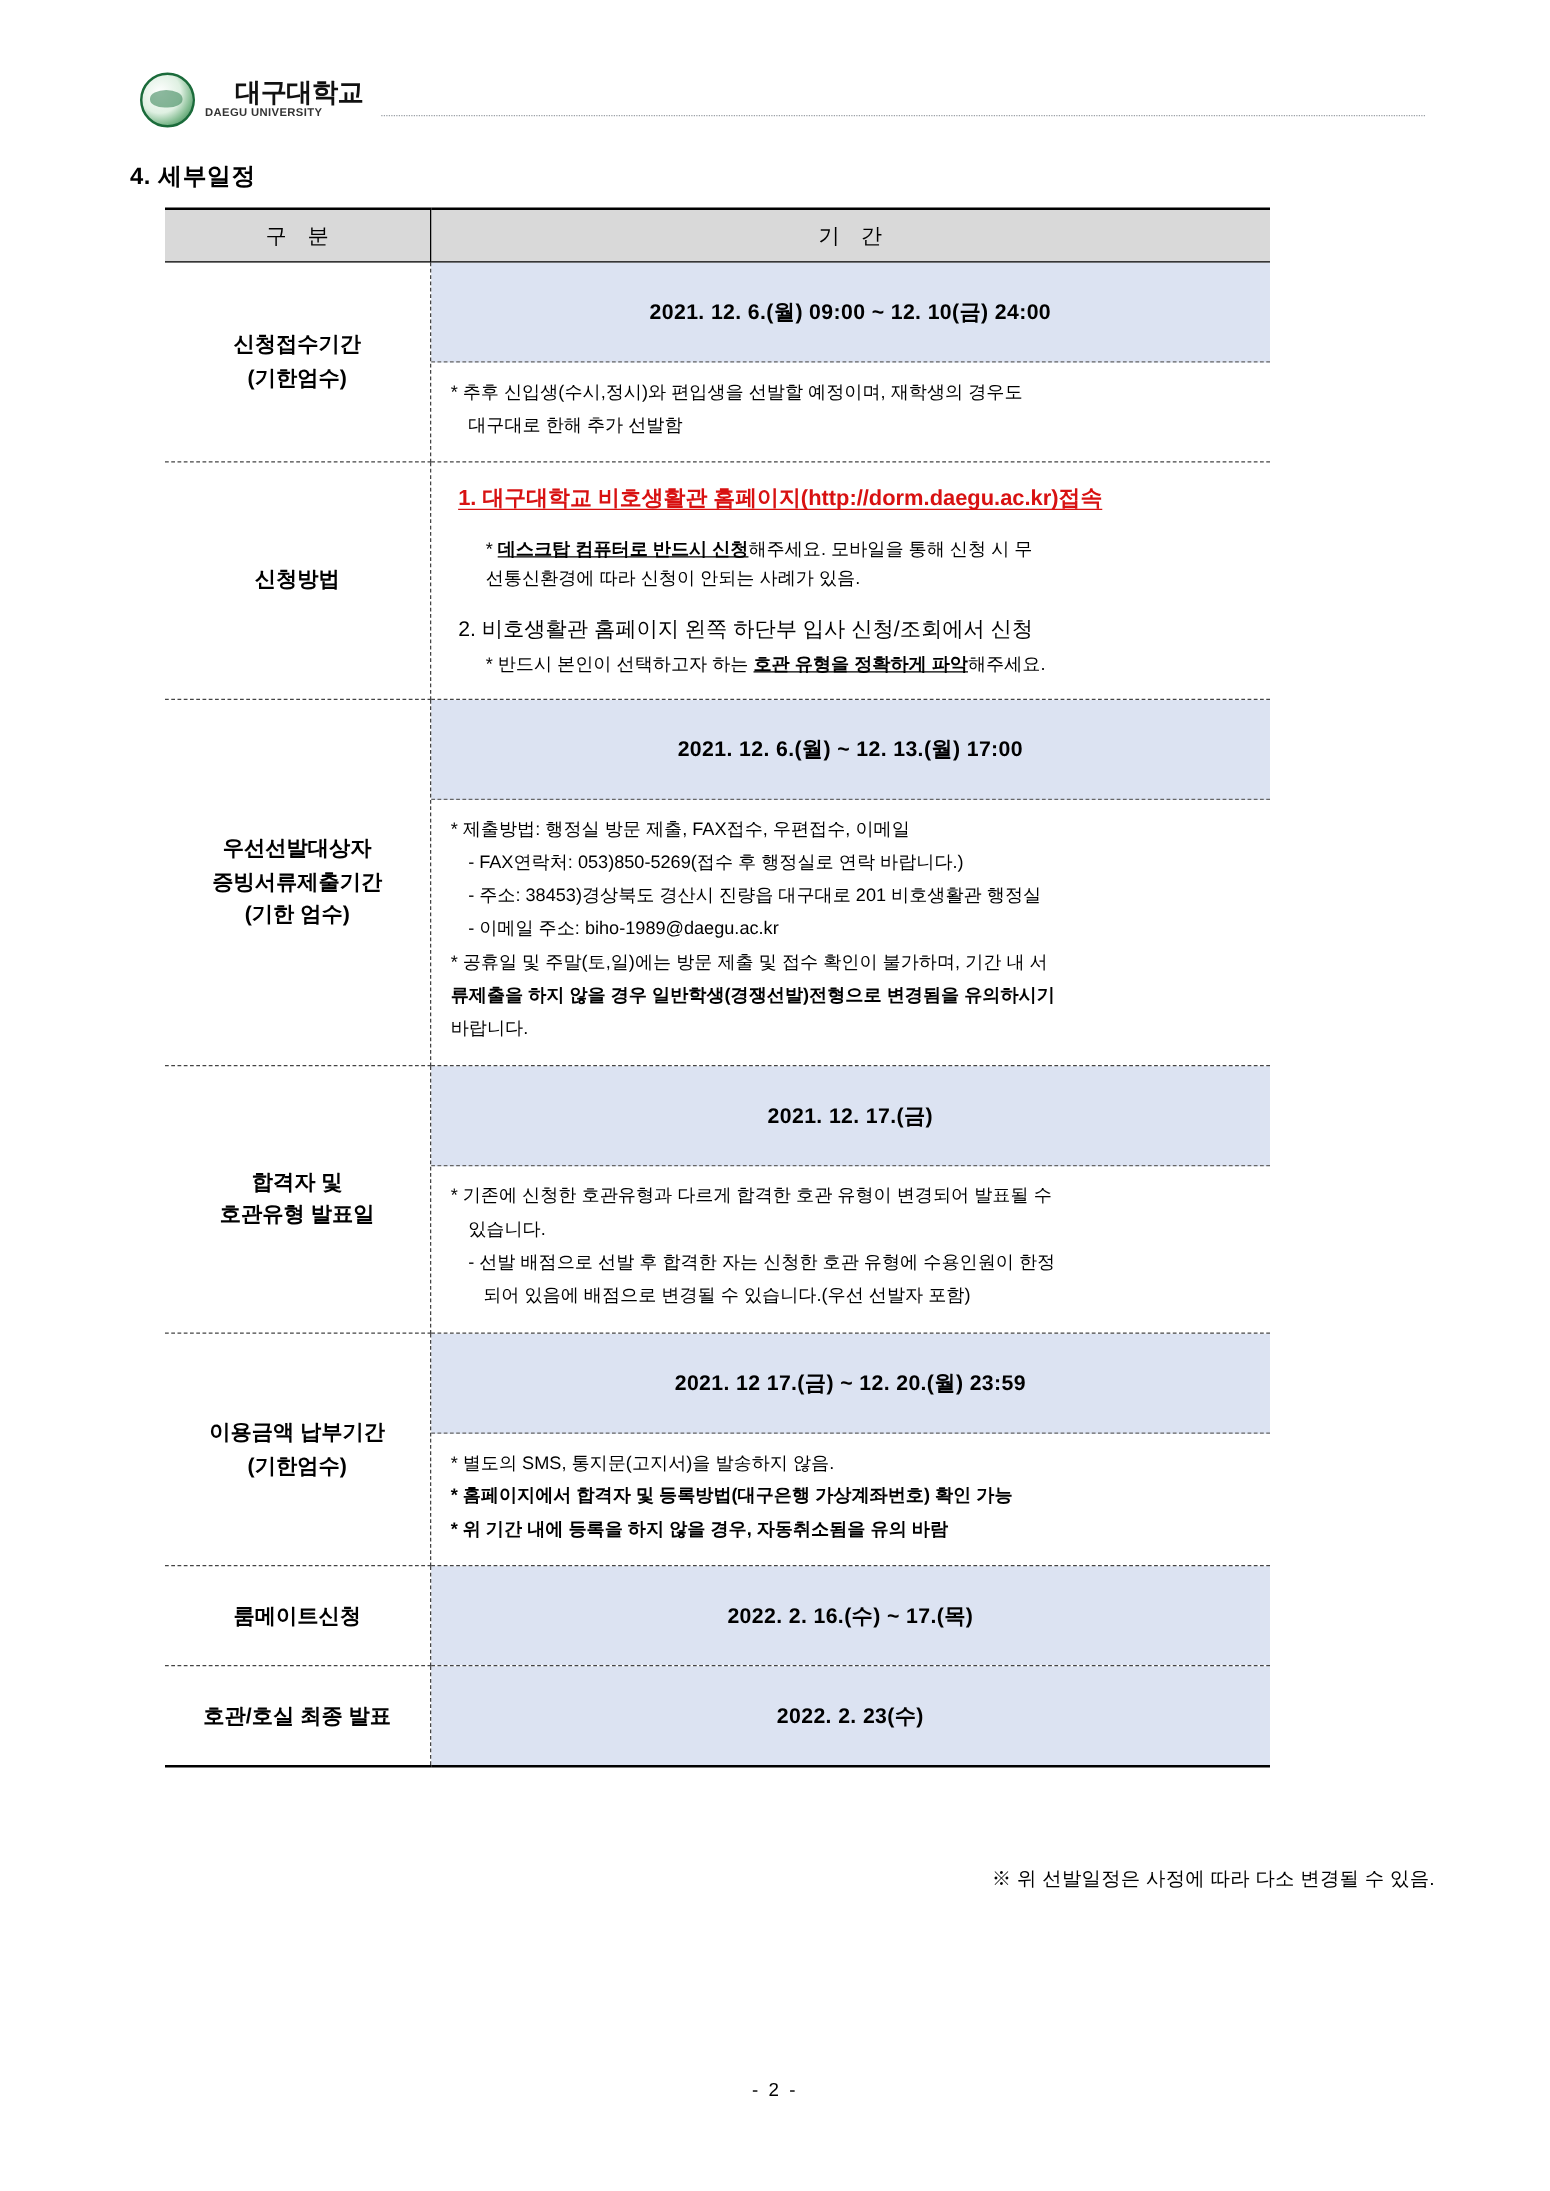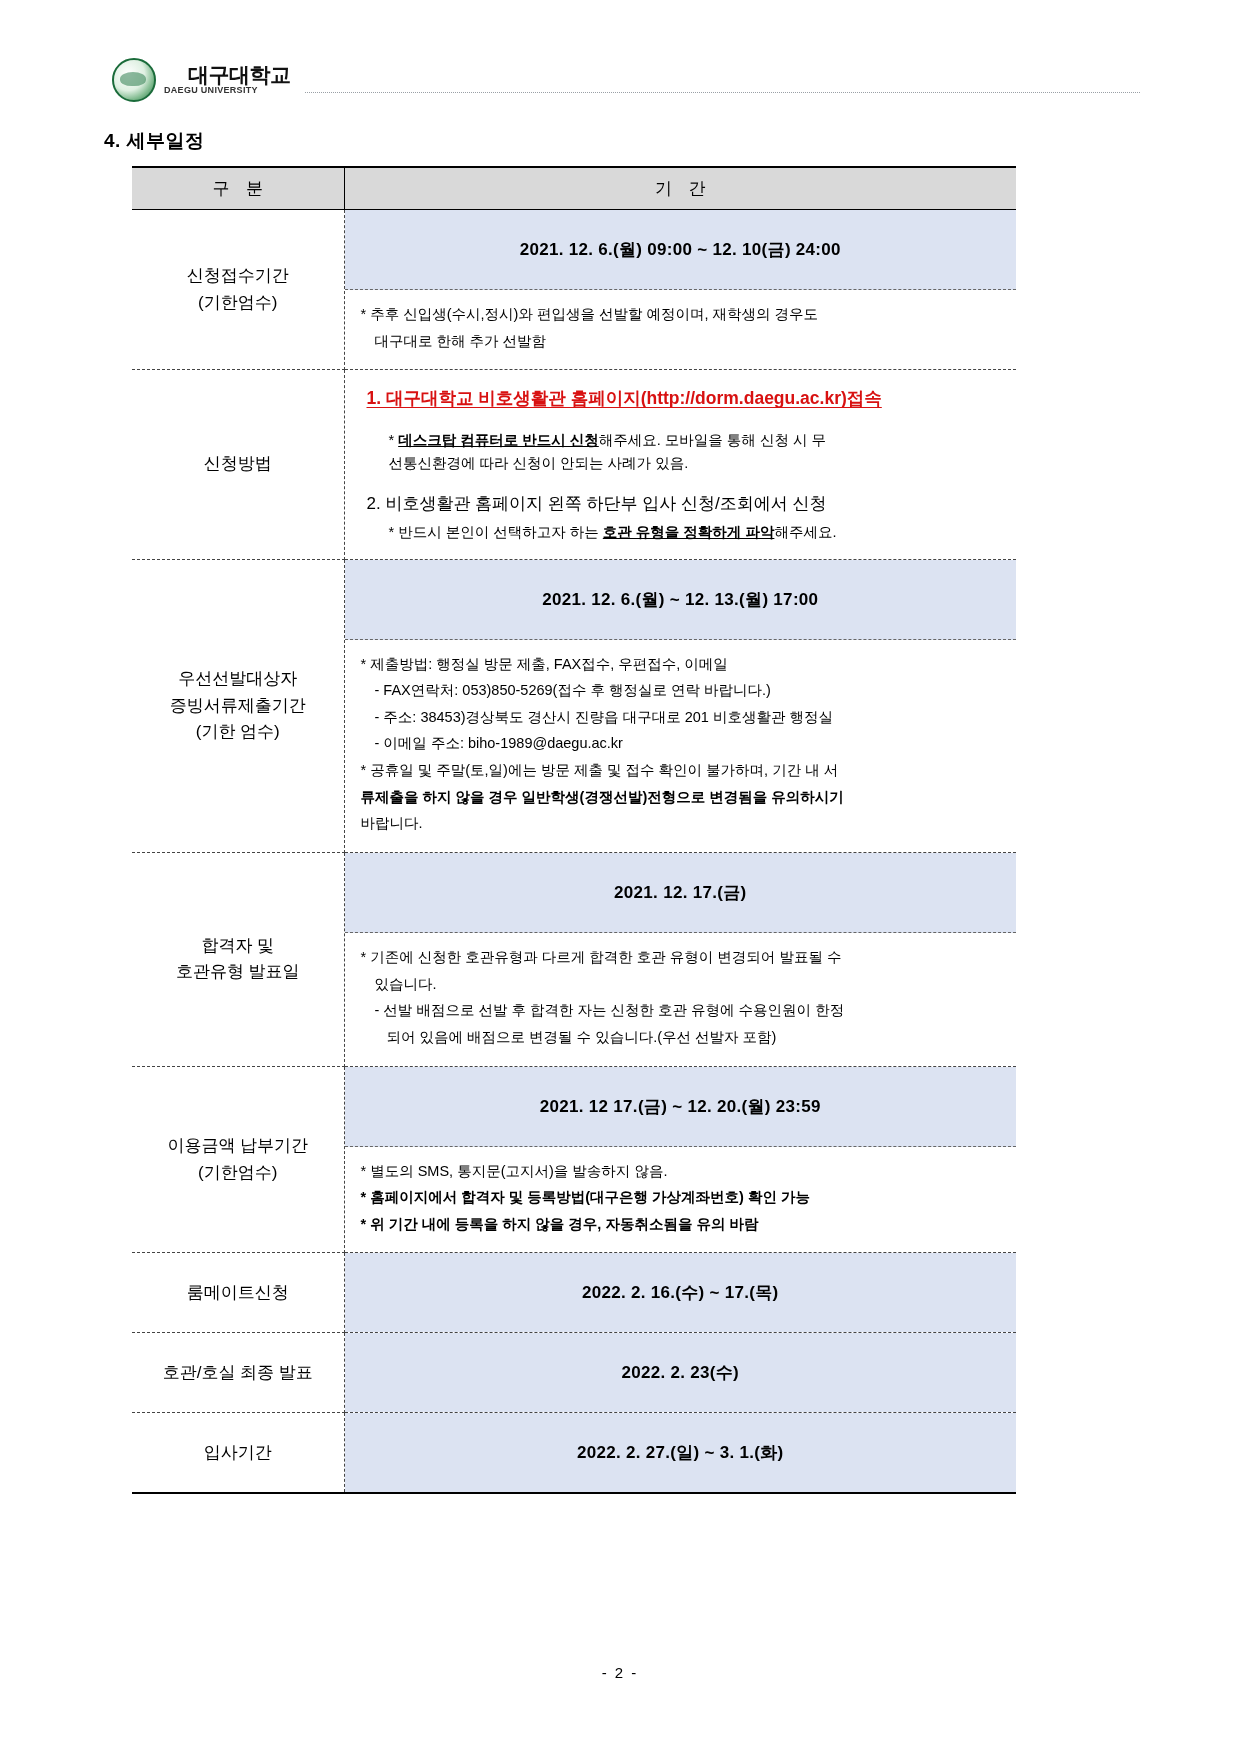--- a/index.html
+++ b/index.html
@@ -118,21 +118,21 @@
     vertical-align: middle;
     padding: 0;
   }
   table.schedule tbody tr:last-child td {
     border-bottom: 2.5px solid #000;
   }
   td.label {
     border-right: 1.4px dashed #444;
     text-align: center;
     font-size: 17px;
-    font-weight: normal;
+    font-weight: bold;
     line-height: 1.55;
     padding: 10px 4px;
   }
   td.content {
     padding: 0;
   }
   .band {
     background: #dce3f2;
     text-align: center;
     font-size: 17px;
@@ -324,27 +324,20 @@
 
         <tr>
           <td class="label">
             <div>호관/호실 최종 발표</div>
           </td>
           <td class="content">
             <div class="band">2022.   2. 23(수)</div>
           </td>
         </tr>
 
-        <tr>
-          <td class="label">
-            <div>입사기간</div>
-          </td>
-          <td class="content">
-            <div class="band">2022. 2. 27.(일) ~ 3. 1.(화)</div>
-          </td>
-        </tr>
 
       </tbody>
     </table>
+    <div class="footnote">※ 위 선발일정은 사정에 따라 다소 변경될 수 있음.</div>
   </div>
 
   <div class="pagenum">- 2 -</div>
 </div>
 
 </body></html>

